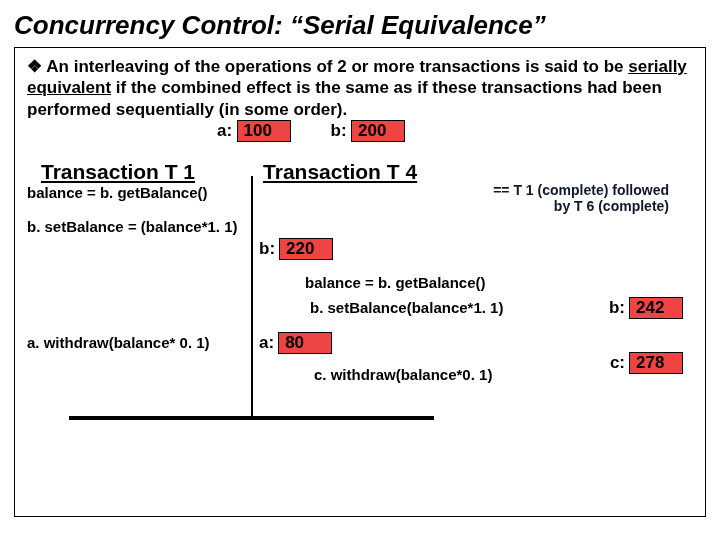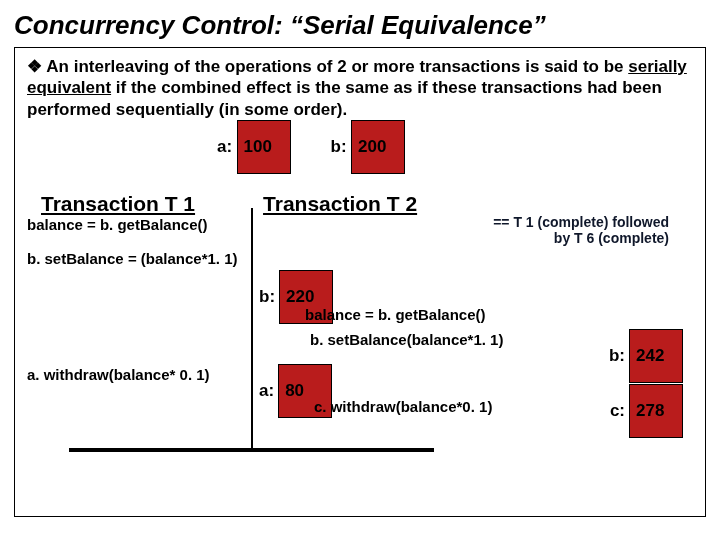--- a/index.html
+++ b/index.html
@@ -29,26 +29,26 @@
     font-weight: bold;
     line-height: 1.25;
   }
   .label {
     font-weight: bold;
     font-size: 17px;
   }
   .valbox {
     display: inline-block;
     min-width: 40px;
-    padding: 16px 6px;
+    padding: 0 6px;
     border: 1px solid #000;
     font-size: 17px;
     font-weight: bold;
     text-align: left;
-    background: #b91c1c;
+    background: #ef4444;
   }
   .abc-row {
     display: flex;
     gap: 40px;
     margin-left: 190px;
     margin-bottom: 18px;
     align-items: center;
   }
   .tx-headers {
     display: flex;
@@ -129,21 +129,21 @@
       <span class="valbox">100</span>
     </div>
     <div>
       <span class="label">b:</span>
       <span class="valbox">200</span>
     </div>
   </div>
 
   <div class="tx-headers">
     <div class="tx-h tx-h1">Transaction T 1</div>
-    <div class="tx-h tx-h2">Transaction T 2</div>
+    <div class="tx-h tx-h2">Transaction T 4</div>
   </div>
 
   <div class="content">
     <div class="vline"></div>
     <div class="hline"></div>
 
     <div class="note">
       <span>== T 1 (complete) followed</span><br>
       <span>by T 6 (complete)</span>
     </div>

